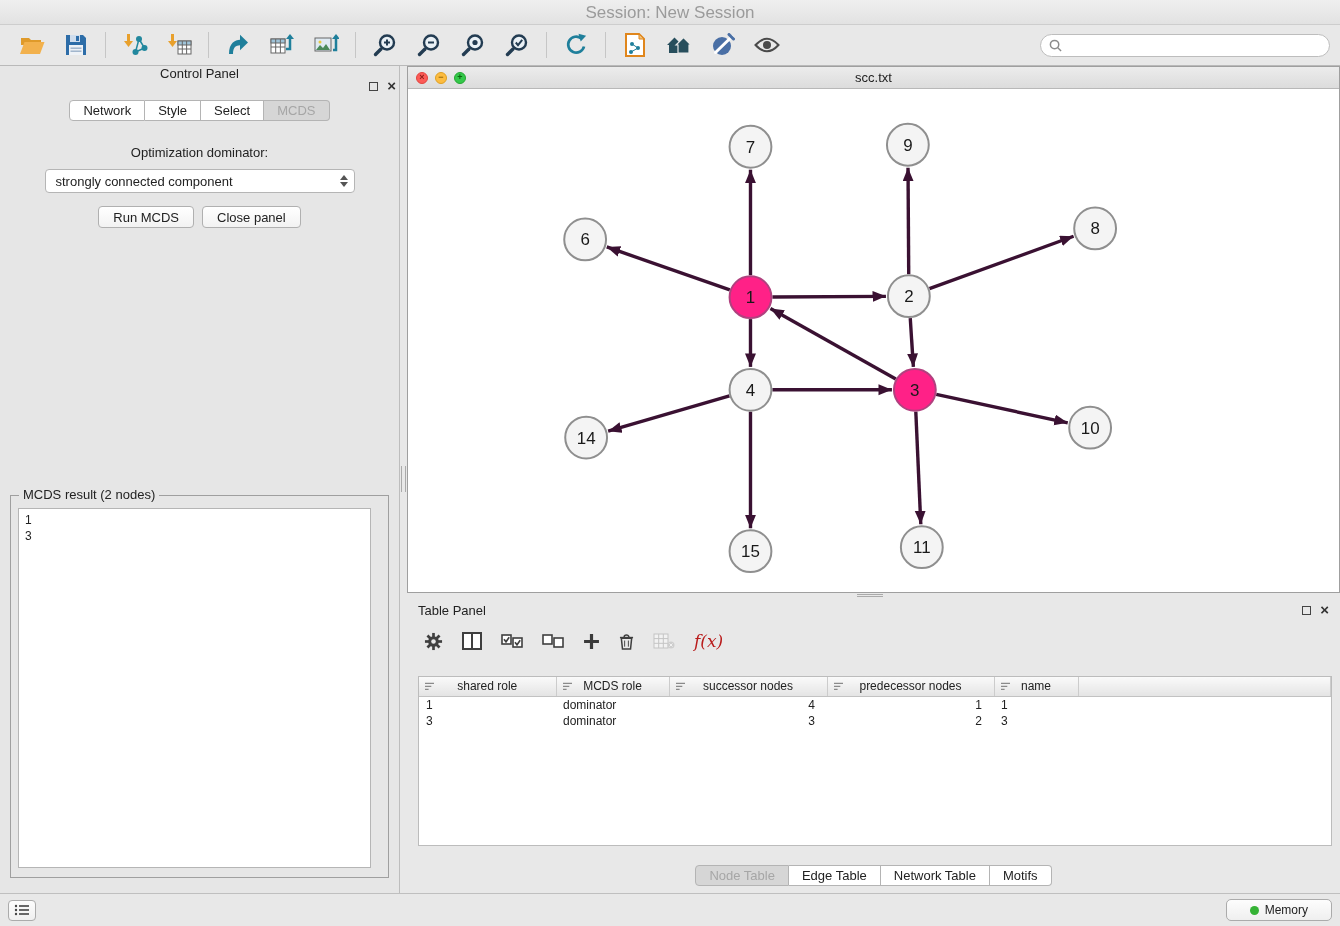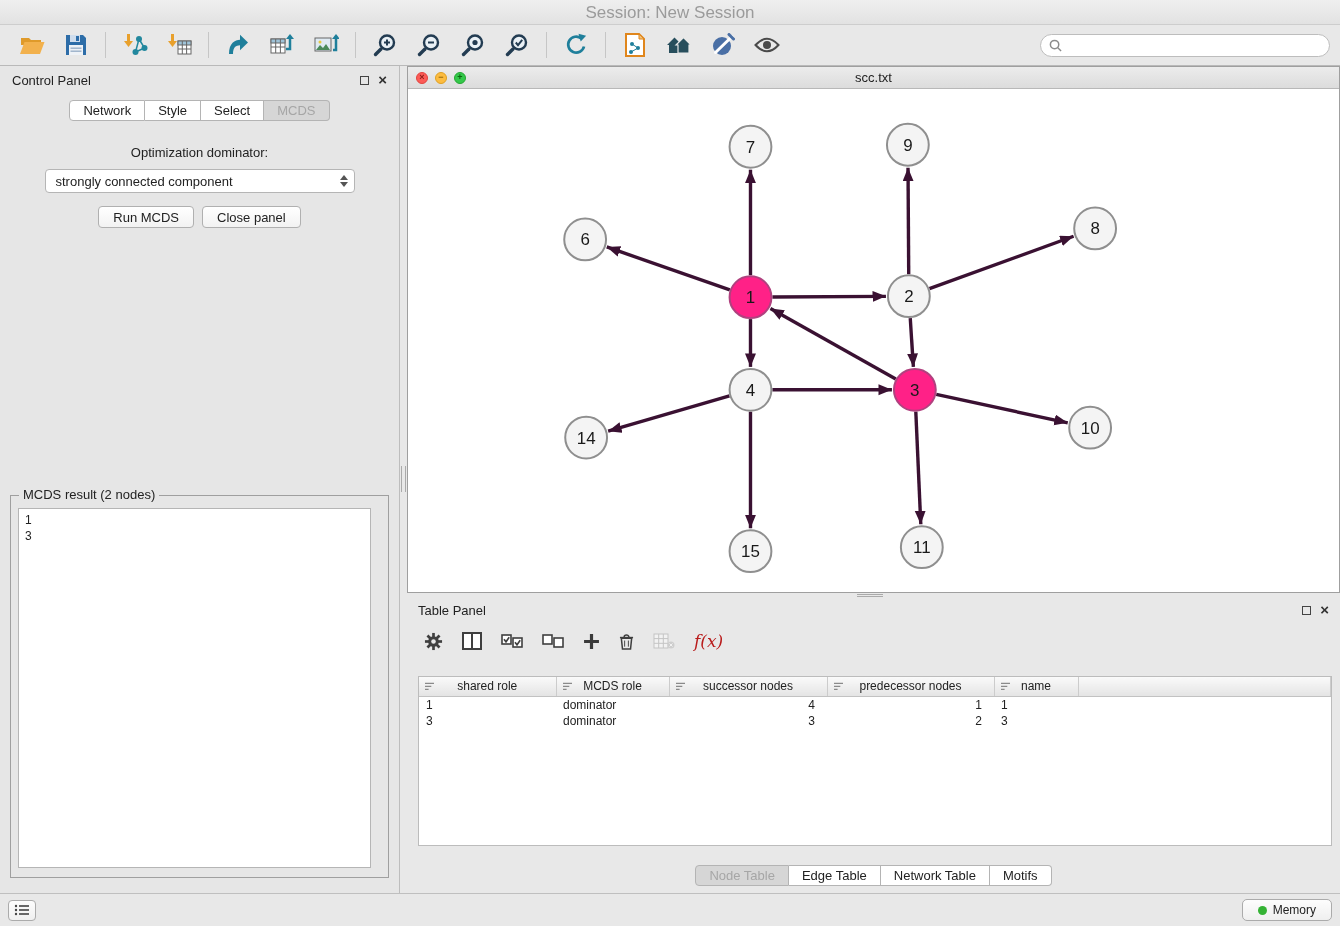--- a/index.html
+++ b/index.html
@@ -17,21 +17,21 @@
     display:flex; align-items:center; padding:0 10px; background:#e8e8e8;
     border-bottom:1px solid #b9b9b9; }
   .tbtn { width:44px; height:34px; display:flex; align-items:center; justify-content:center; border-radius:4px; }
   .tsep { width:1px; height:26px; background:#c6c6c6; margin:0 7px; }
   .searchbox { margin-left:auto; width:290px; height:23px; background:#fff;
     border:1px solid #bdbdbd; border-radius:12px; display:flex; align-items:center; padding:0 8px; gap:6px; }
   .searchbox input { border:none; outline:none; flex:1; font-size:12px; font-family:"Liberation Sans",sans-serif; background:transparent; }
 
   
   .control-panel { position:absolute; left:0; top:66px; width:400px; height:827px; background:#e6e6e6; border-right:1px solid #bdbdbd; }
-  .cp-header { height:28px; display:flex; align-items:center; padding:0 12px; font-size:13px; }
+  .cp-header { height:28px; display:flex; align-items:center; padding:0 3px; font-size:13px;flex-direction:column; }
   .win-btns { margin-left:auto; display:flex; align-items:center; gap:9px; }
   .float-btn { width:9px; height:9px; border:1.5px solid #444; }
   .close-btn { font-size:15px; font-weight:bold; color:#333; line-height:10px; }
   .seg { display:inline-flex; }
   .seg .tab { padding:2px 13px; height:21px; font-size:13px; background:#fff;
     border:1px solid #b4b4b4; border-left:none; color:#222; display:flex; align-items:center; justify-content:center; }
   .seg .tab:first-child { border-left:1px solid #b4b4b4; border-radius:4px 0 0 4px; }
   .seg .tab:last-child { border-radius:0 4px 4px 0; }
   .seg .tab.active { background:#d6d6d6; color:#a6a6a6; }
   .cp-tabs { display:flex; justify-content:center; margin-top:6px; }
@@ -90,21 +90,21 @@
   tbody td { height:16px; padding:1px 12px 1px 7px; white-space:nowrap; overflow:hidden; }
   .table-tabs { position:absolute; left:0; right:0; bottom:7px; display:flex; justify-content:center; }
 
   
   .statusbar { position:absolute; left:0; top:893px; width:100%; height:33px;
     border-top:1px solid #bfbfbf; background:#e8e8e8; display:flex; align-items:center; padding:0 8px; }
   .sb-left-btn { width:28px; height:21px; border:1px solid #ababab; border-radius:4px;
     background:linear-gradient(#fdfdfd,#efefef); display:flex; align-items:center; justify-content:center; }
   .memory-btn { margin-left:auto; height:22px; border:1px solid #ababab; border-radius:5px;
     background:linear-gradient(#fdfdfd,#efefef); display:flex; align-items:center; gap:6px;
-    padding:0 15px; font-size:12px; }
+    padding:0 23px; font-size:12px; }
   .memory-dot { width:9px; height:9px; border-radius:50%; background:#35b335; }
 </style>
 </head>
 <body>
 
 <div class="app">
 
   <div class="titlebar">Session: New Session</div>
 
   <div class="toolbar">

